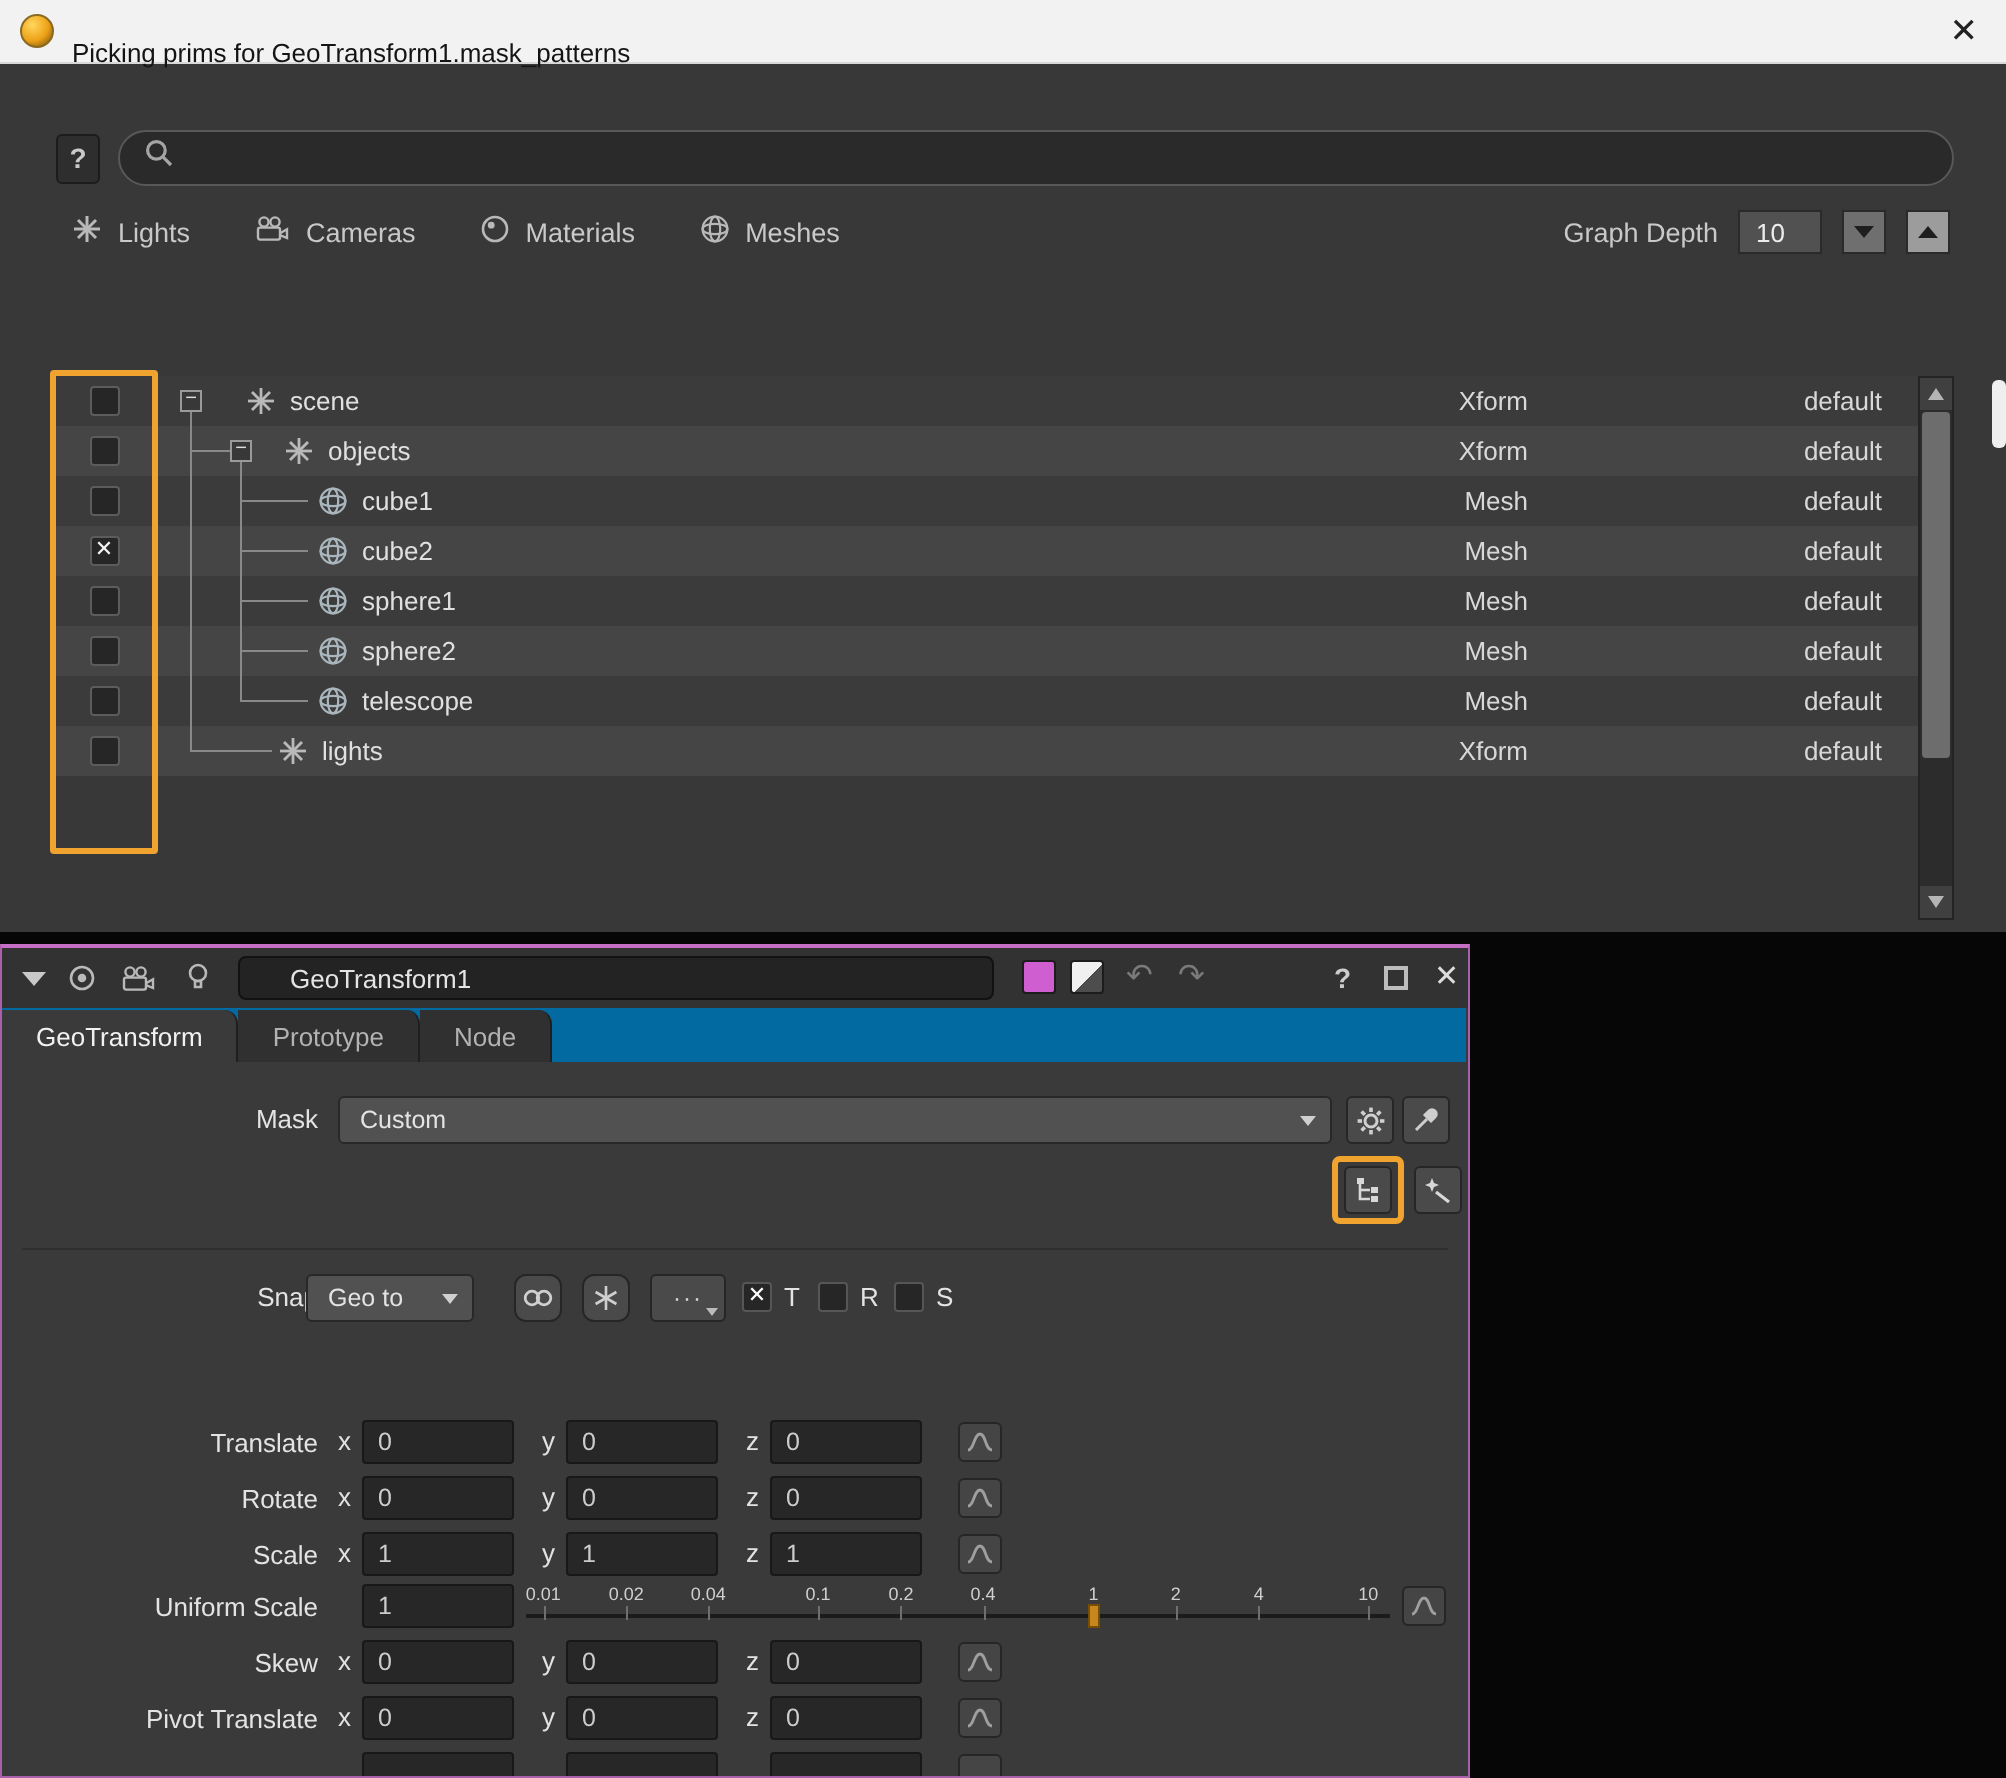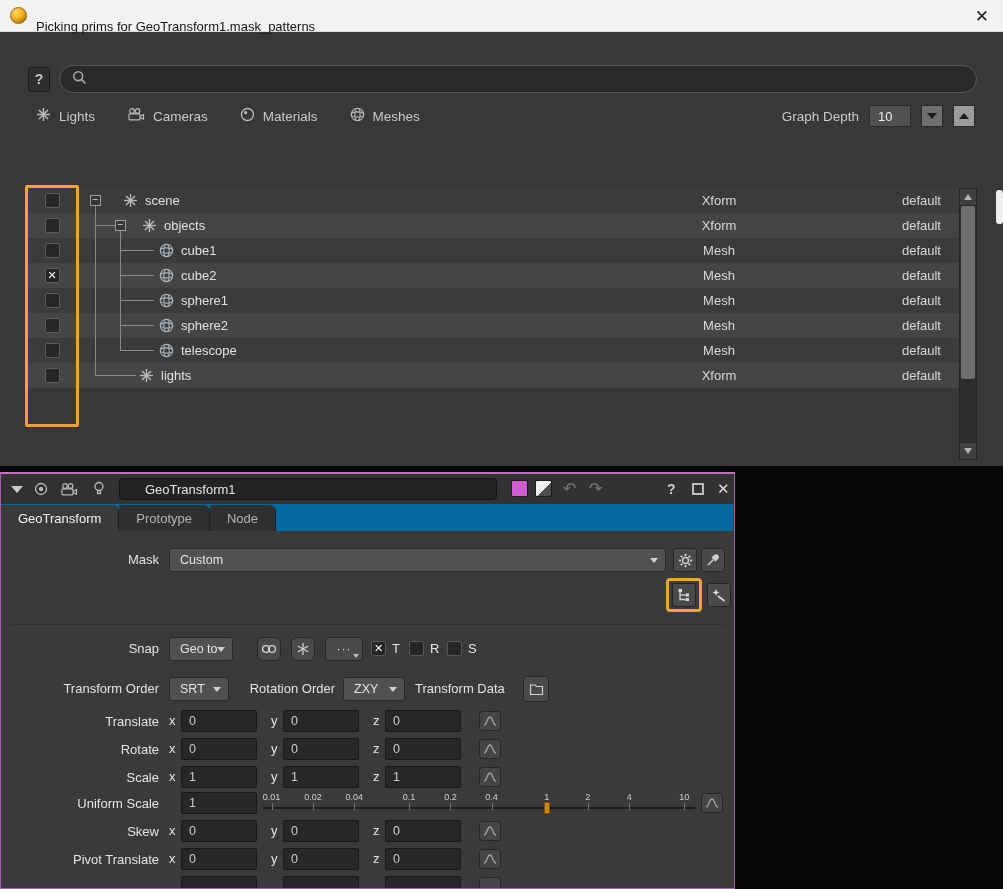--- a/index.html
+++ b/index.html
@@ -46,21 +46,21 @@
   .trow { display:grid; grid-template-columns:48px 1fr 90px 90px 105px; height:25px; align-items:center; font-size:13px; color:#e0e0e0; }
   .r-dark { background:#3b3b3b; }
   .r-light { background:#454545; }
   .cell-pick { display:flex; justify-content:center; }
   .checkbox { width:15px; height:15px; background:#262626; border:1px solid #5c5c5c; border-radius:2px; display:flex; align-items:center; justify-content:center; color:#f5f5f5; font-size:11px; font-weight:bold; line-height:1; }
   .cell-path { display:flex; align-items:center; height:100%; position:relative; z-index:2; }
   .sp { display:inline-block; height:1px; flex:0 0 auto; }
   .expander { flex:0 0 11px; width:11px; height:11px; background:#383838; border:1px solid #9a9a9a; color:#dcdcdc; font-size:10px; line-height:8px; text-align:center; }
   .node-icon { width:16px; height:16px; margin-right:7px; display:flex; align-items:center; justify-content:center; flex:0 0 16px; }
   .prim-name { white-space:nowrap; }
-  .cell-type { text-align:center; color:#d8d8d8; }
+  .cell-type { text-align:right; color:#d8d8d8; }
   .cell-purpose { text-align:right; padding-right:18px; color:#d8d8d8; }
   .guide { position:absolute; width:1px; background:#898989; z-index:1; }
   .stub { position:absolute; height:1px; background:#898989; z-index:1; }
 
   .vscroll { position:absolute; right:0; top:0; bottom:0; width:18px; background:#2c2c2c; border:1px solid #242424; }
   .vs-btn { position:absolute; left:0; right:0; height:16px; background:#404040; display:flex; align-items:center; justify-content:center; }
   .vs-up { top:0; } .vs-down { bottom:0; }
   .vs-tri-up { width:0; height:0; border-left:4px solid transparent; border-right:4px solid transparent; border-bottom:6px solid #b5b5b5; }
   .vs-tri-dn { width:0; height:0; border-left:4px solid transparent; border-right:4px solid transparent; border-top:6px solid #b5b5b5; }
   .vs-thumb { position:absolute; left:1px; right:1px; top:17px; height:173px; background:#6d6d6d; border-radius:2px; }
@@ -464,21 +464,21 @@
           <path d="M4 1 L5 3.5 L7.5 4.5 L5 5.5 L4 8 L3 5.5 L0.5 4.5 L3 3.5 Z" fill="#d8d8d8"></path>
           <line x1="6" y1="8" x2="12.5" y2="13" stroke="#d8d8d8" stroke-width="1.6"></line>
         </svg>
       </span>
   </div>
 
   <div class="divider" style="top:150px"></div>
 
   <div class="prow" style="top:162px">
     <span class="rlabel">Snap</span>
-    <span class="dropdown" style="left:168px;width:64px">
+    <span class="dropdown" style="left:152px;width:84px">
       <span>Geo to</span>
       <span class="dd-caret"></span>
     </span>
     <span class="icon-btn" style="left:256px;border-radius:6px">
         <svg width="16" height="12" viewBox="0 0 16 12" fill="none" stroke="#cfcfcf" stroke-width="1.4">
           <circle cx="5" cy="6" r="3.4"></circle>
           <circle cx="11" cy="6" r="3.4"></circle>
         </svg>
       </span>
     <span class="icon-btn" style="left:290px;border-radius:6px">
@@ -493,38 +493,20 @@
       <span class="dots-caret"></span>
     </span>
     <span class="cb" style="left:370px">✕</span>
     <span class="cb-label" style="left:391px">T</span>
     <span class="cb" style="left:408px"></span>
     <span class="cb-label" style="left:429px">R</span>
     <span class="cb" style="left:446px"></span>
     <span class="cb-label" style="left:467px">S</span>
   </div>
 
-  <div class="prow" style="top:202px">
-    <span class="rlabel">Transform Order</span>
-    <span class="dropdown" style="left:168px;width:60px">
-      <span>SRT</span>
-      <span class="dd-caret"></span>
-    </span>
-    <span class="rlabel" style="left:234px;width:100px">Rotation Order</span>
-    <span class="dropdown" style="left:342px;width:62px">
-      <span>ZXY</span>
-      <span class="dd-caret"></span>
-    </span>
-    <span class="rlabel" style="left:414px;width:96px;text-align:left">Transform Data</span>
-    <span class="icon-btn" style="left:522px;width:26px;height:26px;top:0">
-        <svg width="15" height="13" viewBox="0 0 15 13" fill="none" stroke="#cfcfcf" stroke-width="1.2">
-          <path d="M1.5 2 H6 L7.5 3.5 H13.5 V11.5 H1.5 Z"></path>
-        </svg>
-      </span>
-  </div>
 
   <div class="prow" style="top:235px">
     <span class="rlabel">Translate</span>
     <span class="axis" style="left:168px">x</span>
     <input class="vfield" style="left: 180px;" value="0">
     <span class="axis" style="left:270px">y</span>
     <input class="vfield" style="left: 282px;" value="0">
     <span class="axis" style="left:372px">z</span>
     <input class="vfield" style="left: 384px;" value="0">
     <span class="curve-btn">

